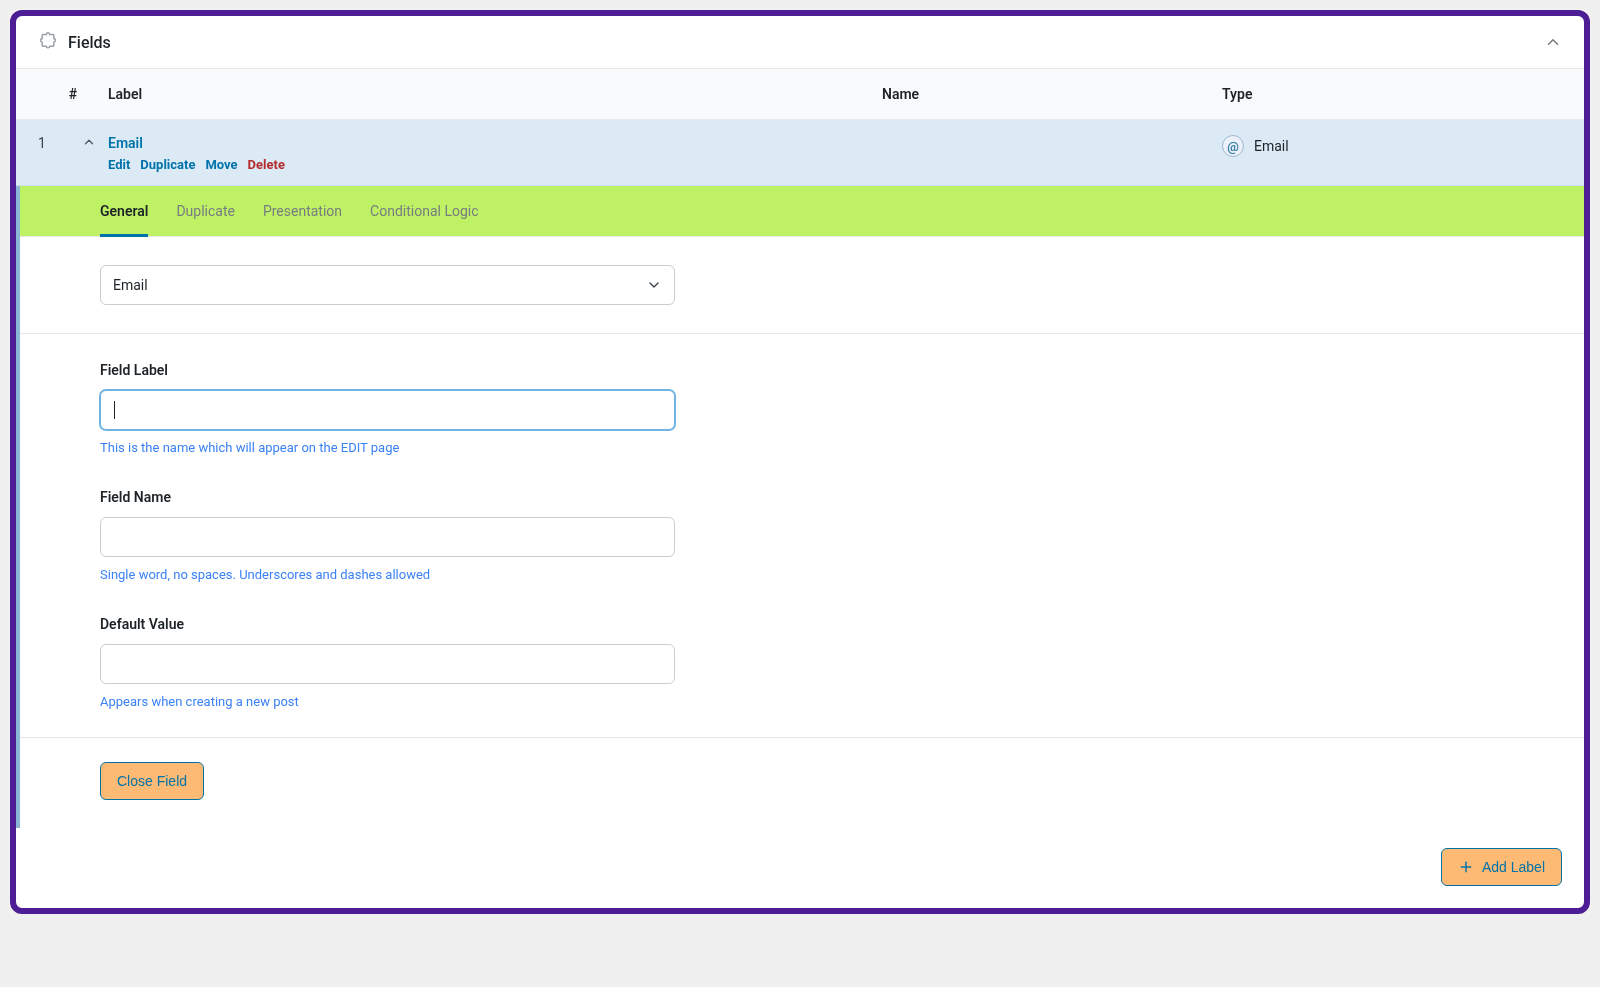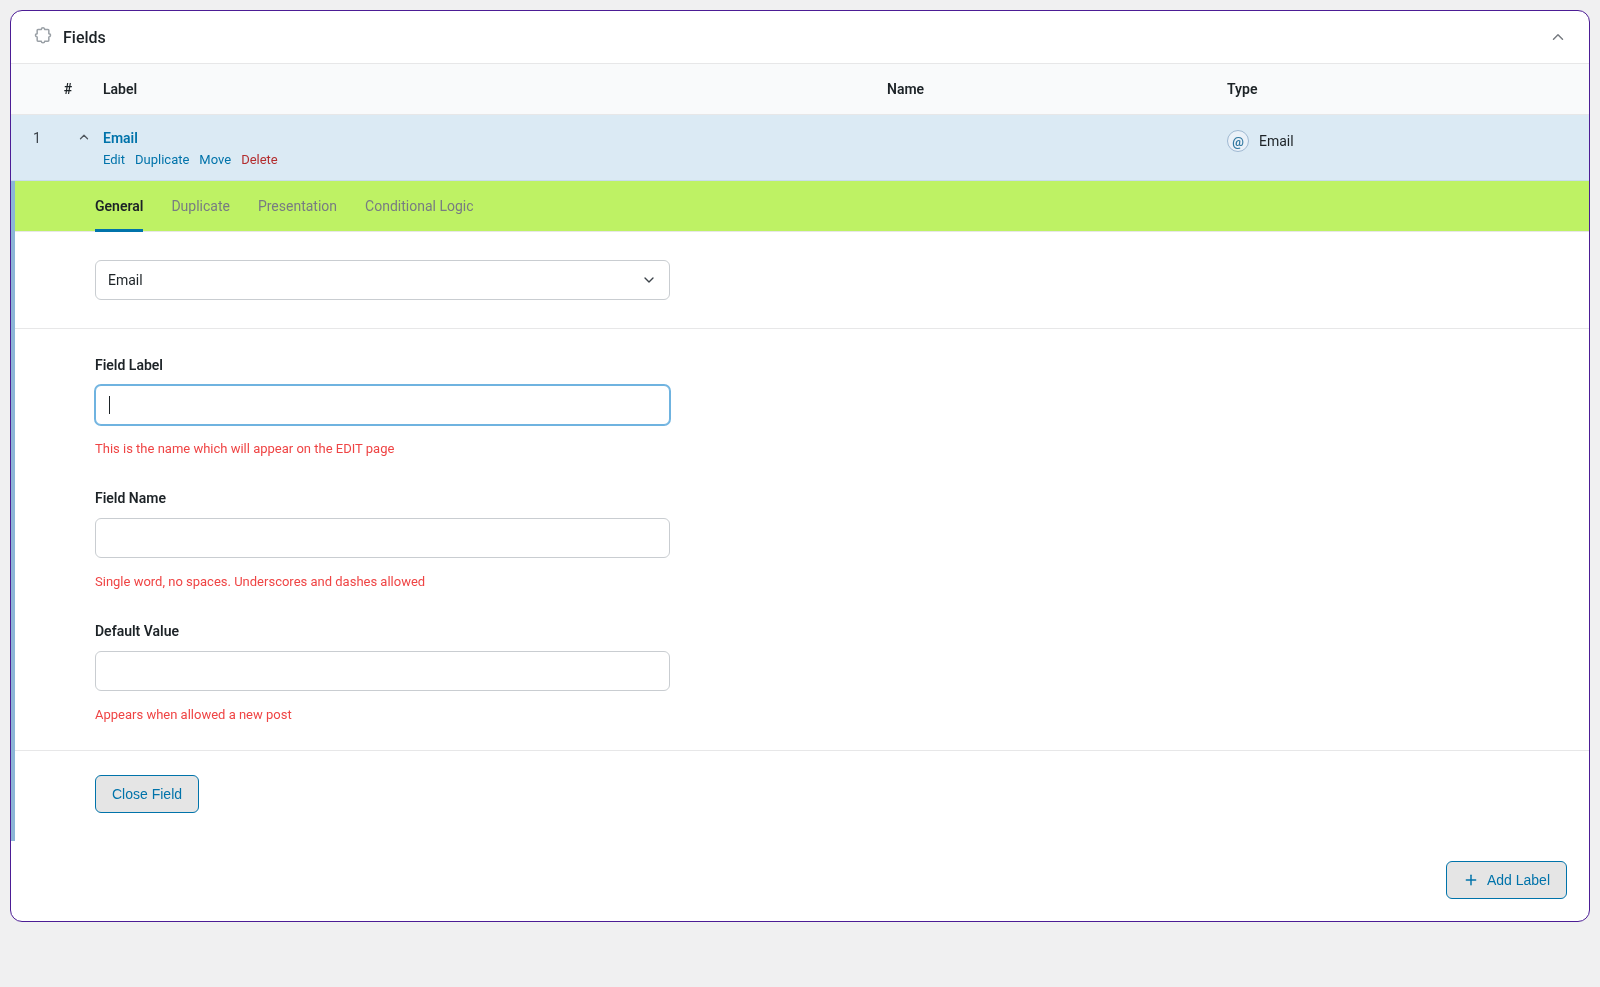--- a/index.html
+++ b/index.html
@@ -7,21 +7,21 @@
   body {
     font-family: -apple-system, BlinkMacSystemFont, "Segoe UI", Roboto, Helvetica, Arial, sans-serif;
     background: #f0f0f1;
     padding: 10px;
     color: #1d2327;
     font-size: 14px;
   }
 
   .card {
     background: #fff;
-    border: 1px solid #4c1d95;
+    border: 6px solid #4c1d95;
     border-radius: 12px;
     overflow: hidden;
   }
 
   
   .card-header {
     display: flex;
     align-items: center;
     justify-content: space-between;
     padding: 16px 22px;
@@ -84,20 +84,21 @@
     color: #0073aa;
     font-weight: 600;
     text-decoration: none;
     font-size: 14px;
   }
   .row-actions {
     margin-top: 6px;
     font-size: 13px;
     display: flex;
     gap: 10px;
+    font-weight: bold;
   }
   .row-actions a { color: #0073aa; text-decoration: none; cursor: pointer; }
   .row-actions a.delete { color: #b32d2e; }
 
   .col-type { display: flex; align-items: center; gap: 10px; color: #1d2327; }
   .type-icon {
     width: 22px; height: 22px;
     border-radius: 50%;
     border: 1.5px solid #9fb9d2;
     color: #3178a0;
@@ -148,22 +149,22 @@
   .form-group:last-child { margin-bottom: 0; }
   .form-label {
     display: block;
     font-weight: 600;
     font-size: 14px;
     color: #1d2327;
     margin-bottom: 12px;
   }
   .help {
     font-size: 13px;
-    color: #ef4444;
-    margin-top: 16px;
+    color: #3b82f6;
+    margin-top: 10px;
   }
 
   .select,
   .text-input {
     width: 575px;
     max-width: 100%;
     height: 40px;
     border: 1px solid #c9cdd1;
     border-radius: 6px;
     padding: 0 12px;
@@ -200,21 +201,21 @@
   }
   .btn {
     display: inline-flex;
     align-items: center;
     gap: 8px;
     height: 38px;
     padding: 0 16px;
     border-radius: 6px;
     border: 1px solid #0073aa;
     color: #0073aa;
-    background: #e5e5e5;
+    background: #fdba74;
     font-size: 14px;
     cursor: pointer;
   }
 
   
   .card-footer {
     display: flex;
     justify-content: flex-end;
     padding: 20px 22px 22px;
   }
@@ -311,21 +312,21 @@
           <span></span>
         </div>
         <div class="help">Single word, no spaces. Underscores and dashes allowed</div>
       </div>
 
       <div class="form-group">
         <label class="form-label">Default Value</label>
         <div class="text-input" style="display:flex;align-items:center;">
           <span></span>
         </div>
-        <div class="help">Appears when allowed a new post</div>
+        <div class="help">Appears when creating a new post</div>
       </div>
 
     </div>
 
     <div class="editor-footer">
       <button class="btn">Close Field</button>
     </div>
 
   </div>
 

